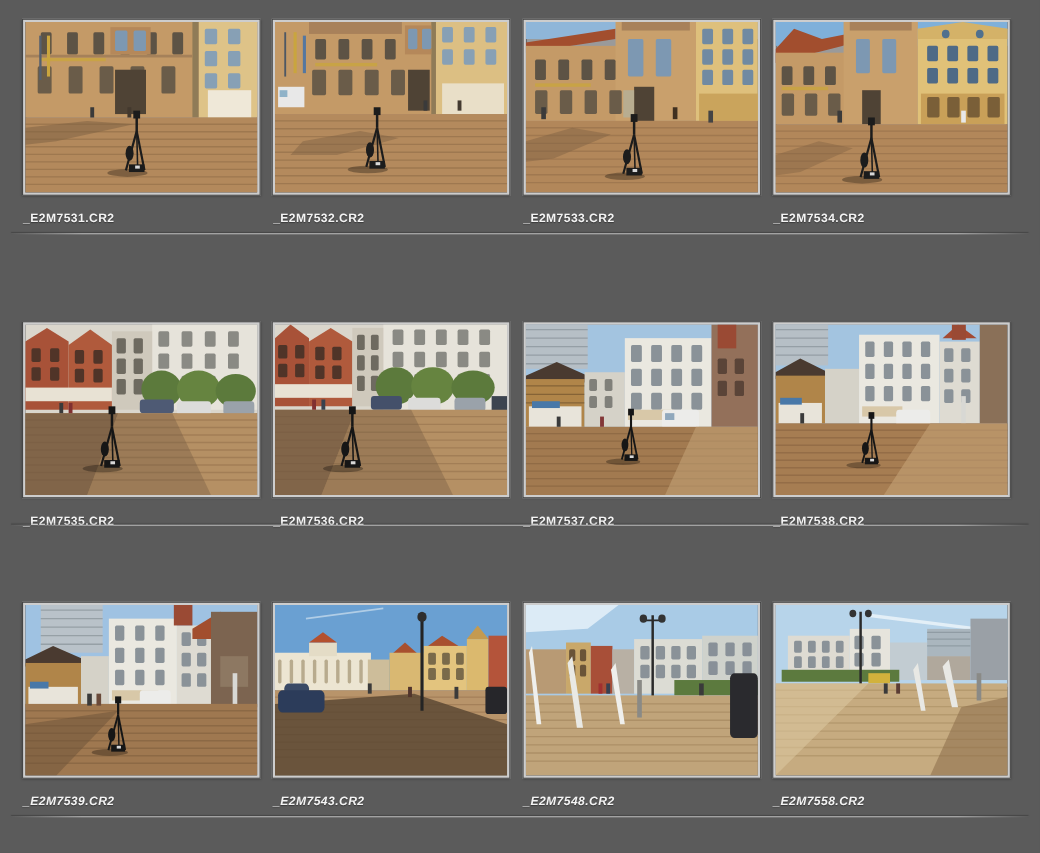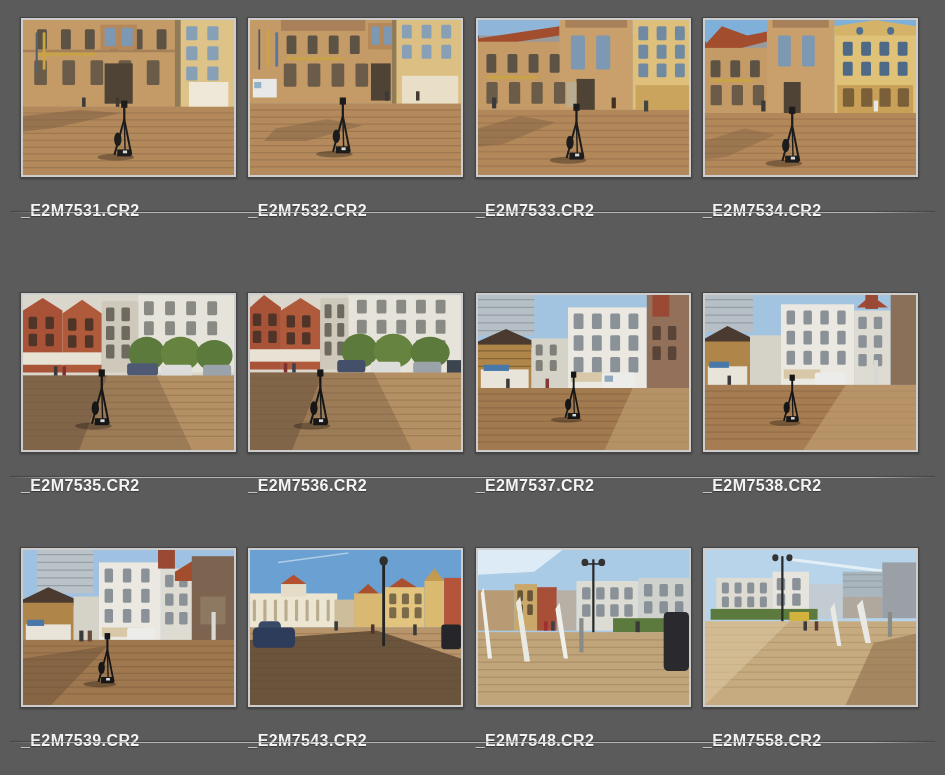--- a/index.html
+++ b/index.html
@@ -17,22 +17,22 @@
     width:211px;height:155px;padding:2px;
     background:#cdcdcd;border:1px solid #454545;
     box-shadow:0 1px 2px rgba(0,0,0,0.35);
     box-sizing:content-box;
   }
   .frame svg{
     display:block;width:211px;height:155px;background:#9a9a9a;
     box-shadow:inset 0 0 0 1px rgba(30,30,30,0.45);
   }
   .fname{
-    margin:24px 0 0 1px;
-    color:#f4f4f4;font-size:16px;font-weight:bold;letter-spacing:0.4px;
+    margin:15px 0 0 1px;
+    color:#f4f4f4;font-size:11px;font-weight:bold;letter-spacing:0.4px;
     text-shadow:0 1px 1px rgba(0,0,0,0.4);
     white-space:nowrap;
   }
   .sep{
     position:absolute;left:10px;width:925px;height:1px;
     background:linear-gradient(90deg,
       rgba(190,190,190,0) 0%,
       rgba(195,195,195,0.85) 7%,
       rgba(195,195,195,0.85) 93%,
       rgba(190,190,190,0) 100%);
@@ -549,21 +549,21 @@
             <rect x="60.13" y="51.400000000000006" width="3.74" height="3.9099999999999997" fill="#161616"></rect>
             <ellipse cx="58.09" cy="72.65" rx="2.21" ry="3.74" fill="#161616"></ellipse>
             <rect x="57.75" y="78.175" width="8.5" height="3.8249999999999997" fill="#161616"></rect>
             <rect x="61.15" y="78.77" width="2.55" height="1.53" fill="#d8d8d8"></rect>
           </svg>
         </div>
         <figcaption class="fname">_E2M7538.CR2</figcaption>
       </figure>
     </div>
     <div class="sep" style="top: 477px;"></div>
-    <div class="row" style="top: 547px;">
+    <div class="row" style="top: 547px; font-style: italic;">
       <figure class="cell">
         <div class="frame">
           <svg viewBox="0 0 150 100" preserveAspectRatio="none">
             <rect x="0" y="0" width="150" height="58" fill="#9fc2e2" fill-opacity="1" rx="0"></rect>
             <rect x="10" y="0" width="40" height="28" fill="#b9c2c9" fill-opacity="1" rx="0"></rect>
             <line x1="10" y1="3" x2="50" y2="3" stroke="#8d979e" stroke-width="0.8" stroke-opacity="0.8"></line>
             <line x1="10" y1="8" x2="50" y2="8" stroke="#8d979e" stroke-width="0.8" stroke-opacity="0.8"></line>
             <line x1="10" y1="13" x2="50" y2="13" stroke="#8d979e" stroke-width="0.8" stroke-opacity="0.8"></line>
             <line x1="10" y1="18" x2="50" y2="18" stroke="#8d979e" stroke-width="0.8" stroke-opacity="0.8"></line>
             <line x1="10" y1="23" x2="50" y2="23" stroke="#8d979e" stroke-width="0.8" stroke-opacity="0.8"></line>

